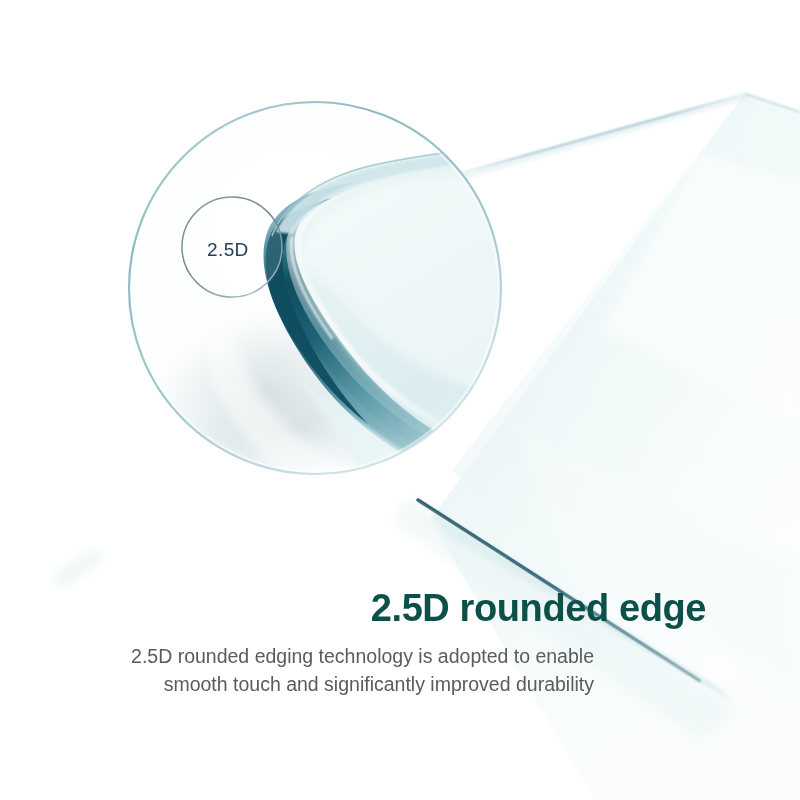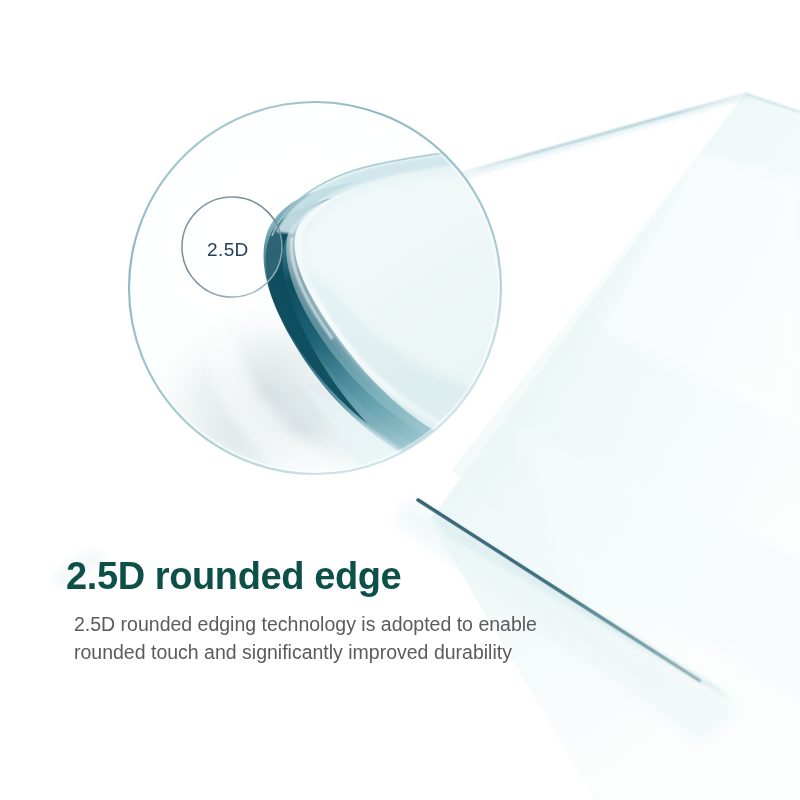--- a/index.html
+++ b/index.html
@@ -22,22 +22,23 @@
     position: absolute;
     left: 0;
     top: 0;
     width: 800px;
     height: 800px;
     display: block;
   }
   .text-block {
     position: absolute;
     left: 66px;
-    top: 556px;
+    top: 588px;
     width: 640px;
+    text-align: right;
   }
   .headline {
     margin: 0;
     font-family: "Liberation Sans", sans-serif;
     font-size: 38px;
     font-weight: bold;
     line-height: 1.08;
     letter-spacing: -0.4px;
     color: #0d5049;
     white-space: nowrap;
@@ -288,17 +289,17 @@
     </g>
 
     <path d="M 52,576 L 96,548 L 104,560 L 60,588 Z" fill="#dfecef" opacity="0.5" filter="url(#blurMd)"></path>
 
   </svg>
 
   <div class="text-block">
     <h1 class="headline">2.5D rounded edge</h1>
     <p class="subcopy">
       <span>2.5D rounded edging technology is adopted to enable</span>
-      <span>rounded touch and significantly improved durability</span>
+      <span>smooth touch and significantly improved durability</span>
     </p>
   </div>
 
 </div>
 
 </body></html>

